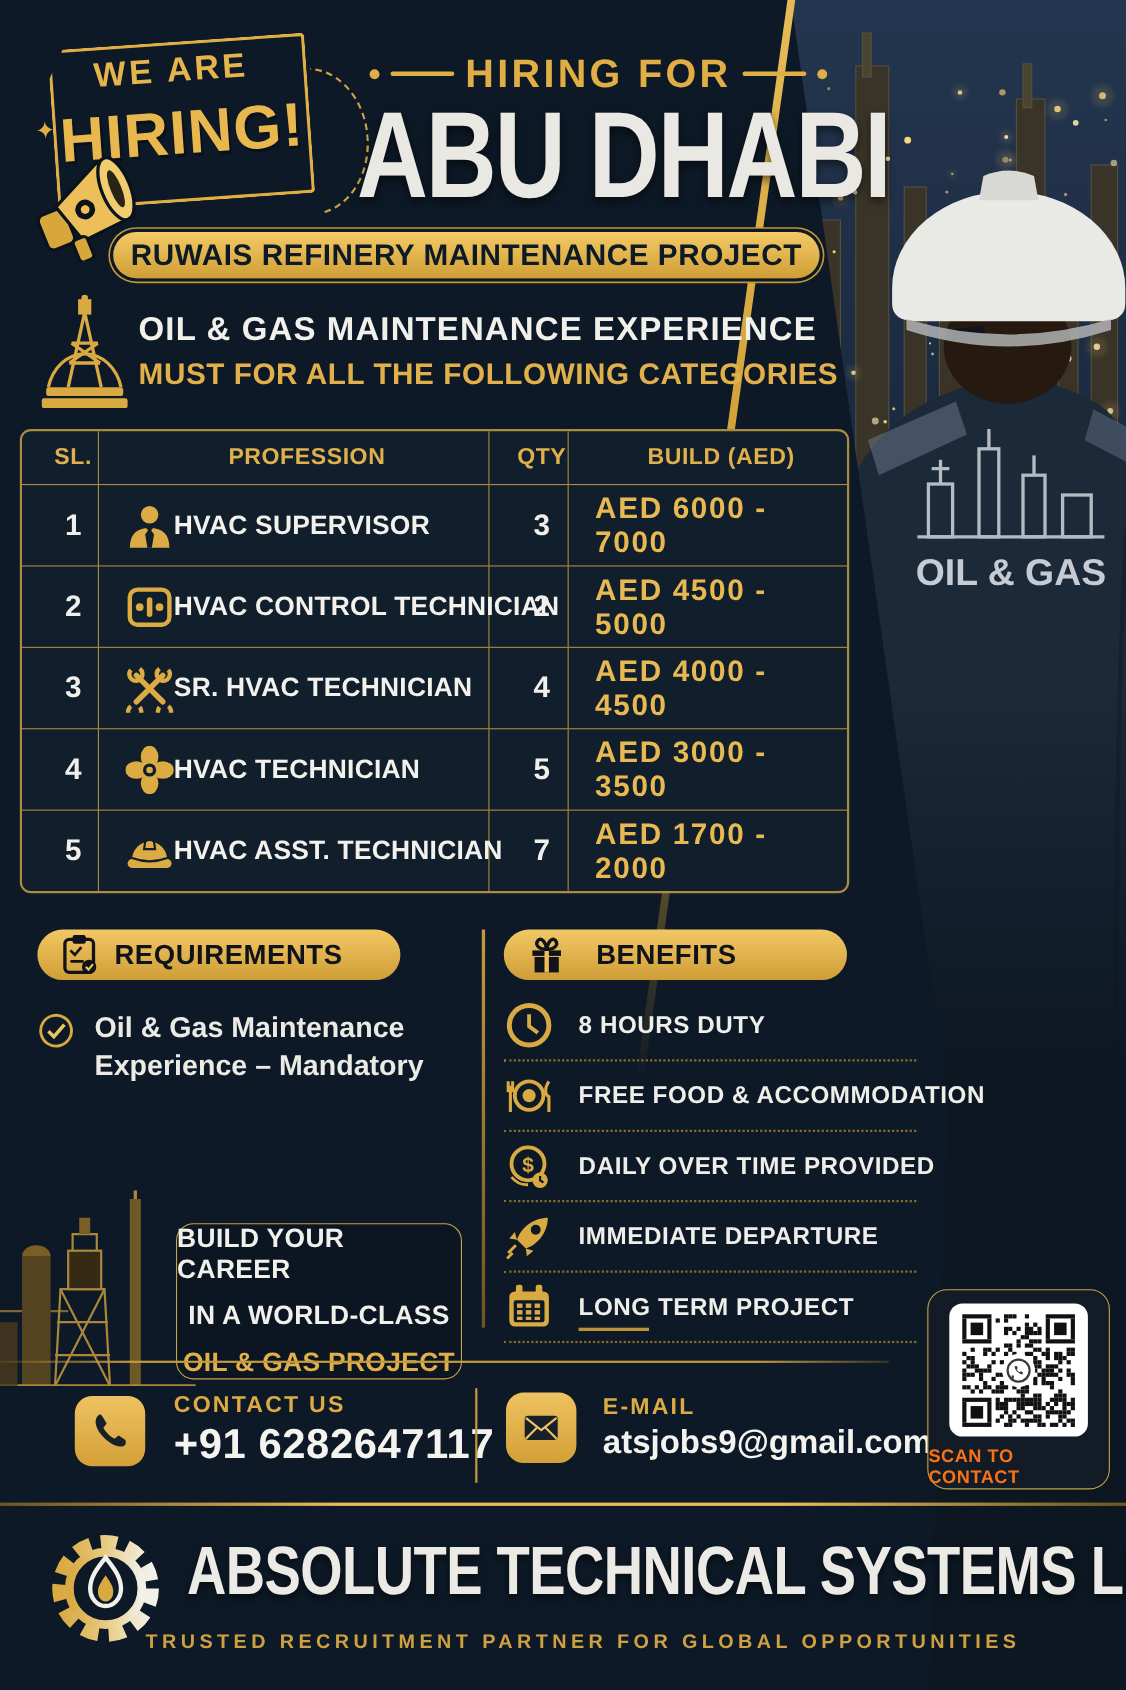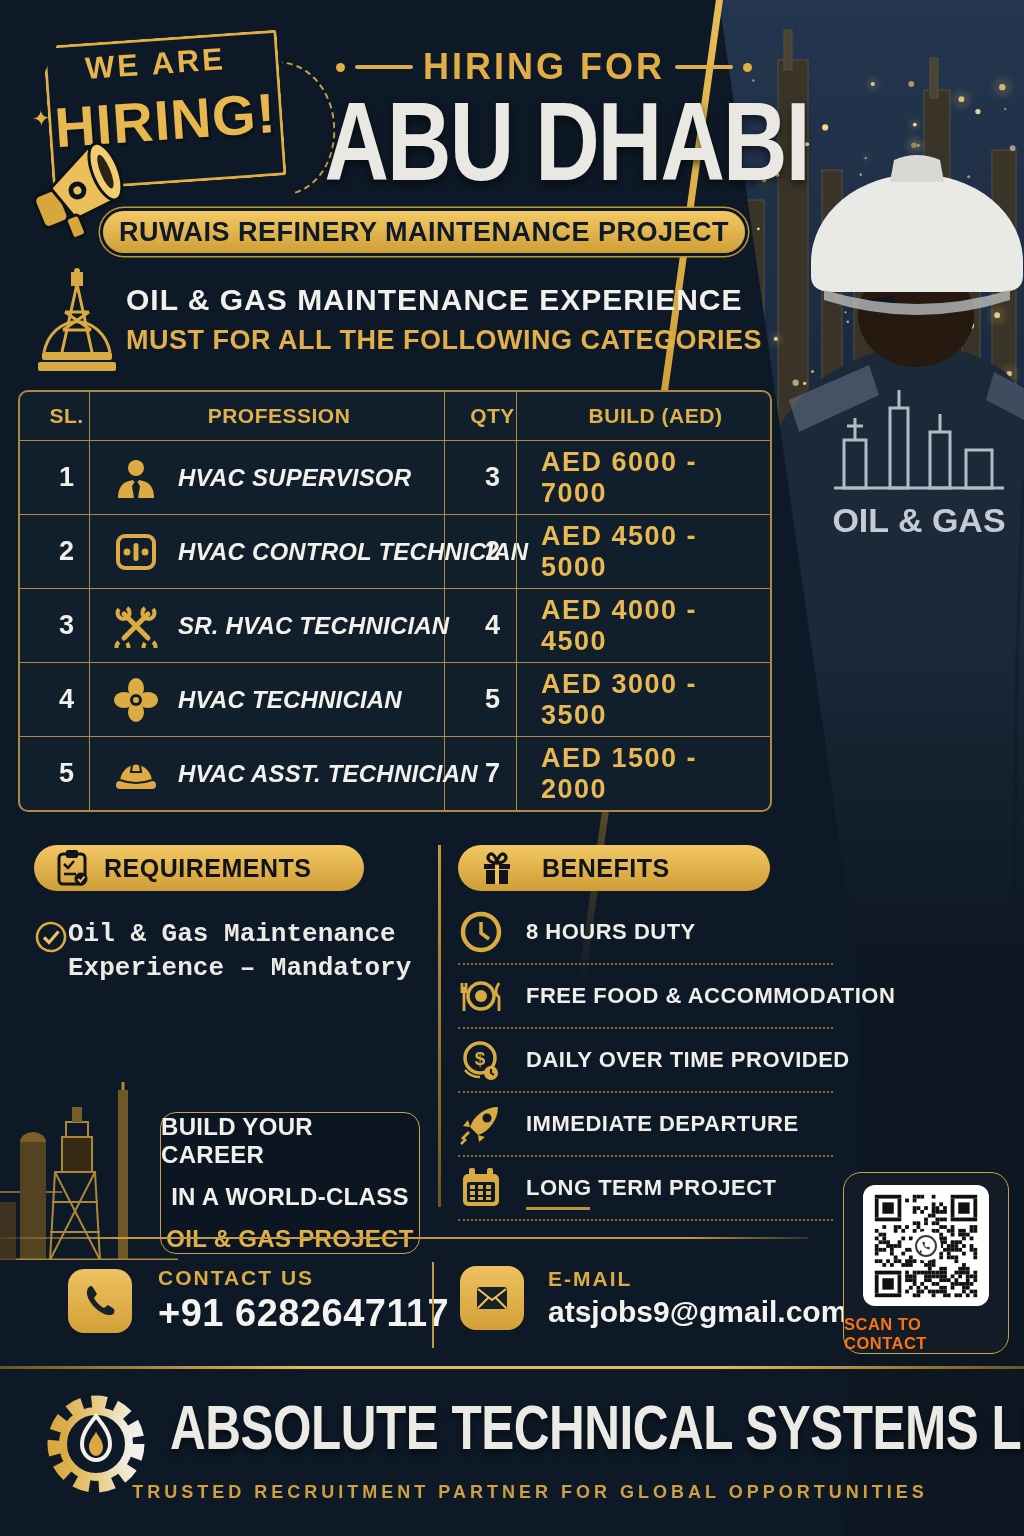--- a/index.html
+++ b/index.html
@@ -54,32 +54,32 @@
   #jobs{left:18px;top:390px;width:750px;border:2px solid #ab8a41;border-radius:10px;overflow:hidden;
     background:#101f2b;}
   .trow{display:grid;grid-template-columns:70px 355px 72px 1fr;}
   .trow > div{border-right:1.5px solid #ab8a41;display:flex;align-items:center;justify-content:center;padding-left:24px;}
   .trow > div:last-child{border-right:none;}
   .thead > div{height:48px;color:#e0b04c;font-size:21px;font-weight:800;letter-spacing:.5px;
     border-bottom:1.5px solid #ab8a41;}
   .tbody > div{height:73px;border-bottom:1.5px solid #ab8a41;}
   .tbody:last-child > div{border-bottom:none;}
   .cell-num{color:#f1efe9;font-size:27px;font-weight:700;}
-  .cell-prof{justify-content:flex-start !important;padding-left:22px;gap:20px;font-style:italic;}
+  .cell-prof{justify-content:flex-start !important;padding-left:22px;}
   .prof-label{color:#f3f1ec;font-size:24px;font-weight:800;letter-spacing:.2px;white-space:nowrap;}
   .cell-salary span{color:#e8b952;font-size:27px;font-weight:800;letter-spacing:1.5px;}
   .job-ico{width:44px;height:44px;flex:0 0 44px;}
 
   
   .pill{height:46px;border-radius:23px;background:linear-gradient(180deg,#f2c864,#cf9d36);
     display:flex;align-items:center;gap:14px;padding:0 22px;box-sizing:border-box;}
   .pill span{color:#10131a;font-size:25px;font-weight:900;letter-spacing:.5px;}
   #req{left:34px;top:845px;width:392px;}
   #req .pill{width:330px;}
-  .req-item{display:flex;gap:0;margin-top:26px;align-items:flex-start;font-family:Liberation Mono, monospace;}
+  .req-item{display:flex;gap:18px;margin-top:26px;align-items:flex-start;}
   .req-text{color:#eceae4;font-size:26px;font-weight:600;line-height:1.32;white-space:pre-line;}
   #col-divider{left:438px;top:845px;width:2.5px;height:362px;
     background:linear-gradient(180deg,#c49a3e,#6d5522);}
   #ben{left:458px;top:845px;width:375px;}
   #ben .pill{width:312px;gap:28px;}
   .ben-item{display:flex;align-items:center;gap:22px;height:62px;border-bottom:2.5px dotted #8a6d2c;}
   .ben-item:last-child{border-bottom:none;}
   .ben-label{color:#efeee8;font-size:22px;font-weight:800;letter-spacing:.5px;white-space:nowrap;}
   .ben-ico{width:46px;height:46px;flex:0 0 46px;}
   #ben-underline{width:64px;height:3px;background:#bb9336;margin:-14px 0 0 68px;}
@@ -438,21 +438,21 @@
       <svg class="job-ico" viewBox="0 0 44 44">
         <path d="M6,30 A16,17 0 0 1 38,30 Z" fill="#dcab44"></path>
         <path d="M18,13 Q22,10 26,13 L27,20 L17,20 Z" fill="#dcab44" stroke="#0f1e2a" stroke-width="2"></path>
         <rect x="2" y="29" width="40" height="8" rx="4" fill="#dcab44"></rect>
         <path d="M6,28 Q22,34 38,28" stroke="#0f1e2a" stroke-width="2" fill="none"></path>
       </svg>
       <span class="prof-label">HVAC ASST. TECHNICIAN</span>
     </div>
     <div class="cell-num">7</div>
     <div class="cell-salary">
-        <span>AED 1500 - 2000</span>
+        <span>AED 1700 - 2000</span>
       </div>
   </div>
 </div>
 
 <div id="req" class="abs">
   <div class="pill">
     <svg width="34" height="38" viewBox="0 0 34 38">
       <rect x="3" y="5" width="26" height="30" rx="4" fill="none" stroke="#10131a" stroke-width="3"></rect>
       <rect x="10" y="1" width="12" height="8" rx="2" fill="#10131a"></rect>
       <path d="M8,15 L12,19 L18,12" stroke="#10131a" stroke-width="2.5" fill="none"></path>

